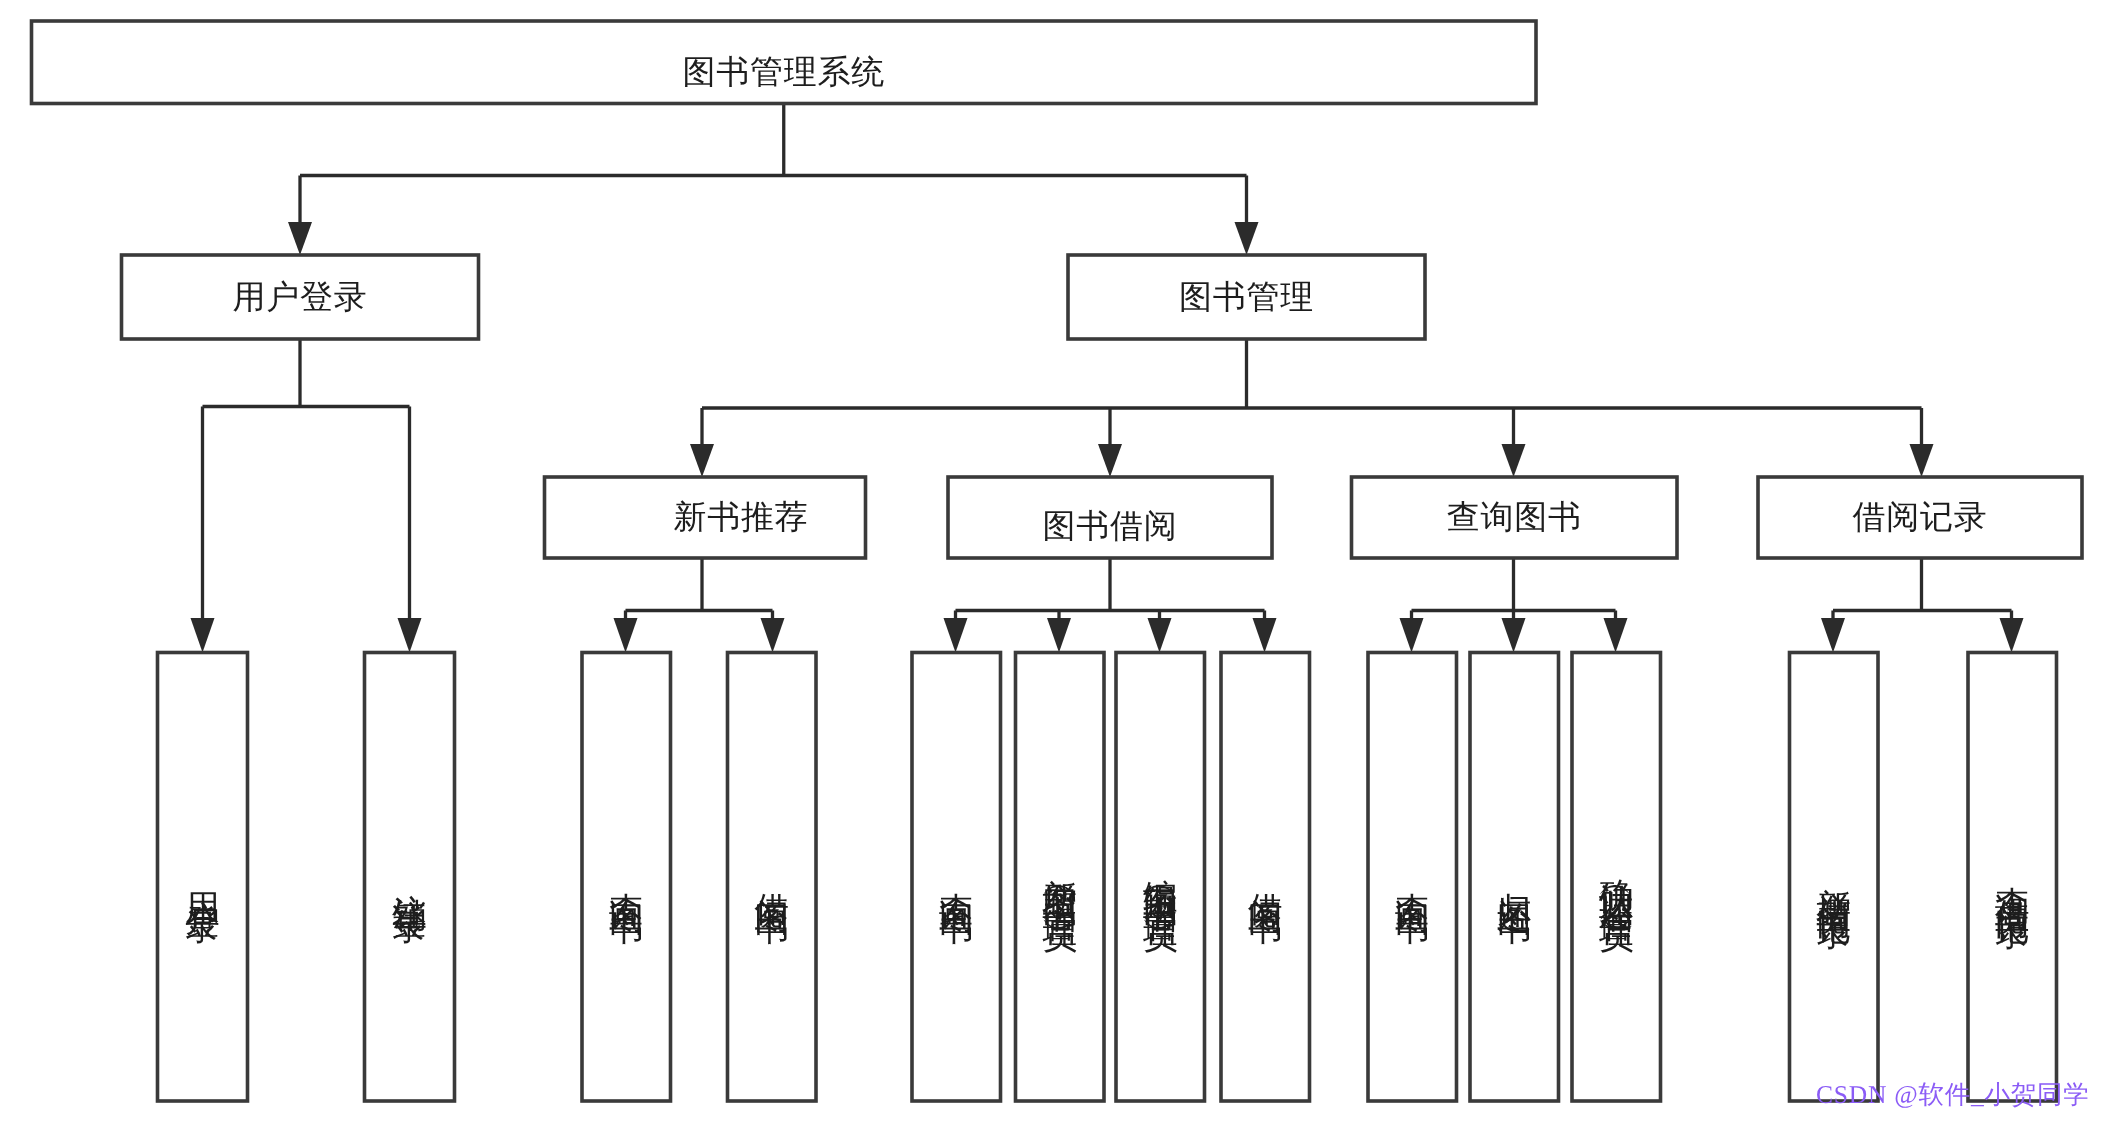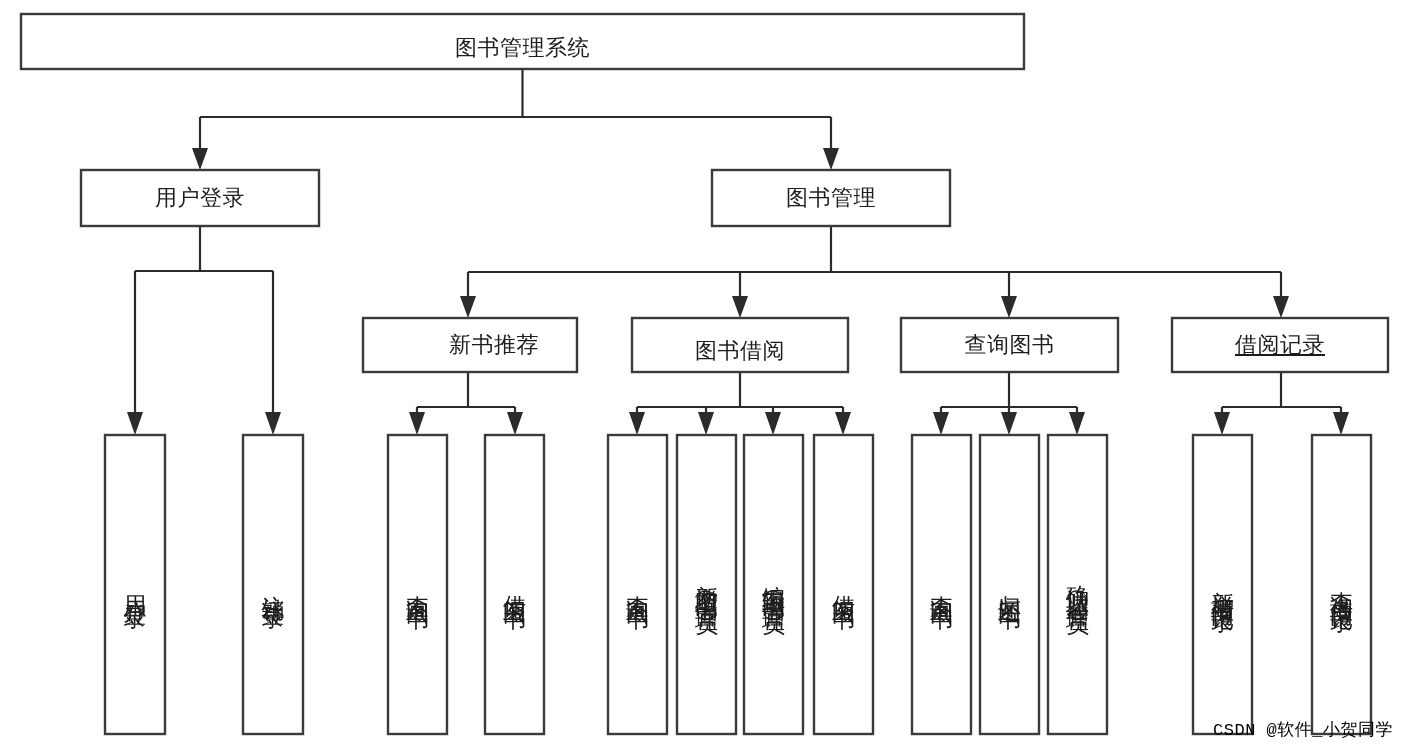--- a/index.html
+++ b/index.html
@@ -67,23 +67,23 @@
     line-height: 1.0;
     letter-spacing: 4px;
     align-items: center;
     justify-content: center;
     text-align: center;
   }
   #watermark {
     position: absolute;
     right: 12px;
     bottom: 6px;
-    font-family: Liberation Mono, monospace;
+    font-family: Liberation Serif, serif;
     font-size: 17px;
-    color: #000000;
+    color: #8b5cf6;
     white-space: nowrap;
     letter-spacing: 0.5px;
     pointer-events: none;
   }
 </style>
 </head>
 <body>
 
 <div id="diagram-root">
 
@@ -192,21 +192,21 @@
   </svg>
 
   <div class="node-label horiz" style="left:21px; top:14px; width:1003px; height:69px;">图书管理系统</div>
 
   <div class="node-label horiz" style="left:81px; top:170px; width:238px; height:56px;">用户登录</div>
   <div class="node-label horiz" style="left:712px; top:170px; width:238px; height:56px;border-radius:14px;">图书管理</div>
 
   <div class="node-label horiz" style="left:363px; top:318px; width:214px; height:54px;padding-left:48px;">新书推荐</div>
   <div class="node-label horiz" style="left:632px; top:318px; width:216px; height:66px;">图书借阅</div>
   <div class="node-label horiz" style="left:901px; top:318px; width:217px; height:54px;">查询图书</div>
-  <div class="node-label horiz" style="left:1172px; top:318px; width:216px; height:54px;text-decoration:underline;">借阅记录</div>
+  <div class="node-label horiz" style="left:1172px; top:318px; width:216px; height:54px;">借阅记录</div>
 
   <div class="node-label vert" style="left:105px; top:435px; width:60px; height:299px;">用户登录</div>
   <div class="node-label vert" style="left:243px; top:435px; width:60px; height:299px;">注销登录</div>
 
   <div class="node-label vert" style="left:388px; top:435px; width:59px; height:299px;">查询图书</div>
   <div class="node-label vert" style="left:485px; top:435px; width:59px; height:299px;">借阅图书</div>
 
   <div class="node-label vert" style="left:608px; top:435px; width:59px; height:299px;">查询图书</div>
   <div class="node-label vert" style="left:677px; top:435px; width:59px; height:299px;">新增图书（管理员）</div>
   <div class="node-label vert" style="left:744px; top:435px; width:59px; height:299px;">编辑图书（管理员）</div>

